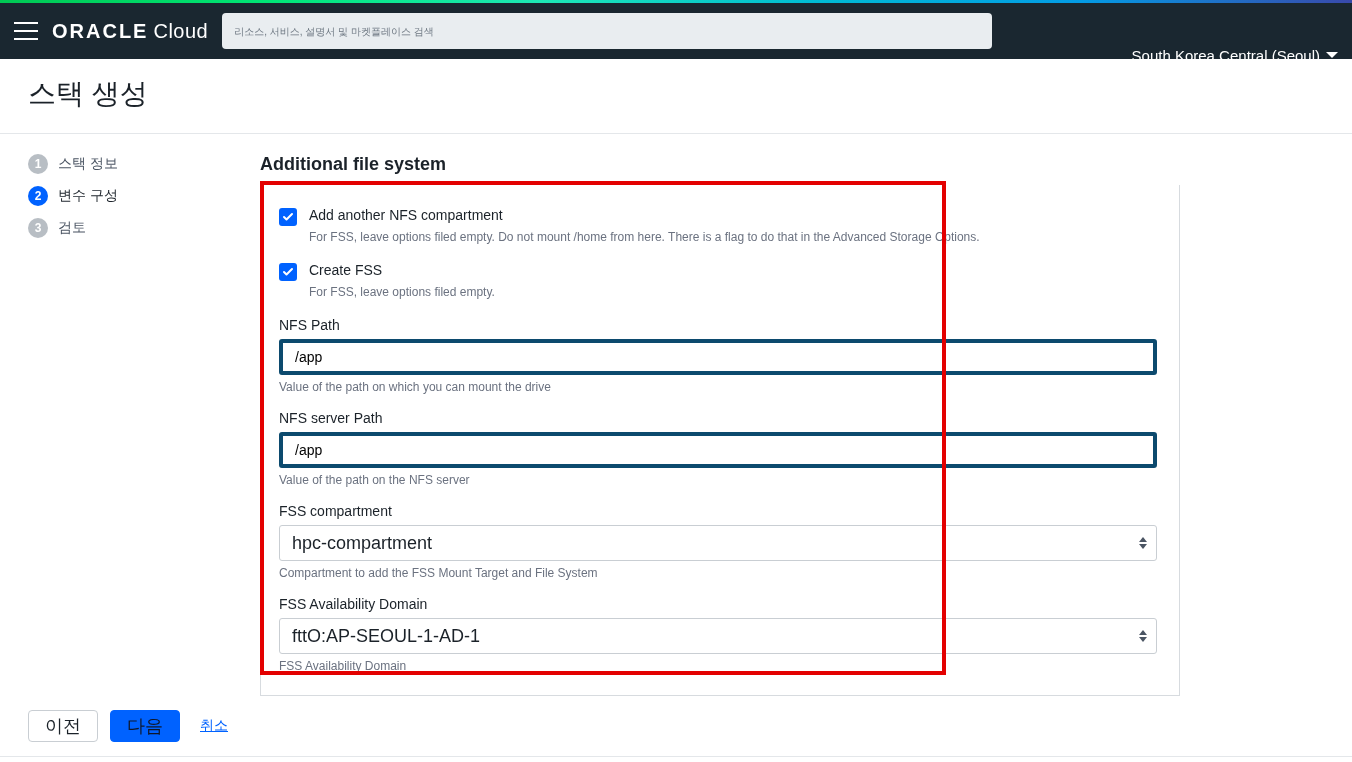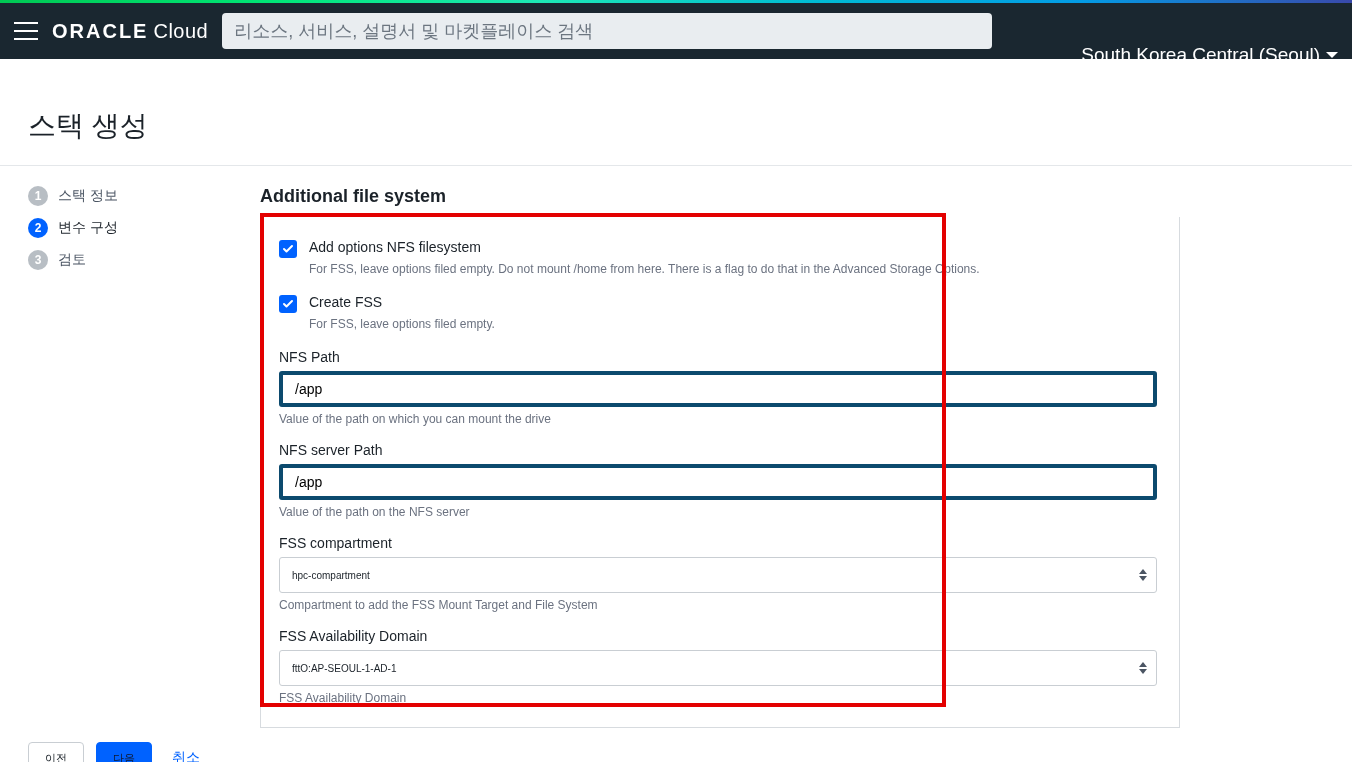--- a/index.html
+++ b/index.html
@@ -9,27 +9,27 @@
   .top-edge { height: 3px; background: linear-gradient(90deg, #00c853, #00e676, #1de9b6, #00bcd4, #039be5, #3949ab); }
   
   
   .header { background: #1a2730; height: 56px; display: flex; align-items: center; padding: 0 14px; gap: 14px; }
   .hamburger { width: 24px; height: 18px; display: flex; flex-direction: column; justify-content: space-between; cursor: pointer; }
   .hamburger span { background: #fff; height: 2px; width: 100%; }
   .logo { color: #fff; font-size: 20px; letter-spacing: 0.5px; display: flex; align-items: baseline; gap: 5px; }
   .logo-oracle { font-weight: 700; letter-spacing: 2px; }
   .logo-cloud { font-weight: 300; }
   .search-wrap { flex: 0 0 770px; }
-  .search { width: 100%; height: 36px; background: #e9edf0; border: none; border-radius: 4px; padding: 16px 12px; font-size: 18px; color: #555; }
+  .search { width: 100%; height: 36px; background: #e9edf0; border: none; border-radius: 4px; padding: 16px 12px; font-size: 10px; color: #555; }
   .search::placeholder { color: #6c7680; }
-  .region { margin-left: auto; color: #fff; font-size: 19px; display: flex; align-items: center; gap: 6px; cursor: pointer; margin-top: 48px; }
+  .region { margin-left: auto; color: #fff; font-size: 15px; display: flex; align-items: center; gap: 6px; cursor: pointer; margin-top: 48px; }
   .chev-down { width: 0; height: 0; border-left: 6px solid transparent; border-right: 6px solid transparent; border-top: 6px solid #fff; }
   
   
-  .page-title-row { padding: 16px 28px 20px; border-bottom: 1px solid #e4e7ea; margin-top: 32px; }
+  .page-title-row { padding: 16px 28px 20px; border-bottom: 1px solid #e4e7ea; }
   .page-title { font-size: 28px; font-weight: 400; color: #1b2229; }
   
   
   .body-wrap { display: flex; padding: 20px 28px 0; gap: 32px; }
   .sidebar { width: 200px; flex-shrink: 0; }
   .step { display: flex; align-items: center; gap: 10px; margin-bottom: 12px; cursor: pointer; }
   .step-num { width: 20px; height: 20px; border-radius: 50%; background: #b8bec4; color: #fff; font-size: 12px; display: flex; align-items: center; justify-content: center; font-weight: 600; }
   .step.active .step-num { background: #0062ff; }
   .step-label { font-size: 14px; color: #4b5563; }
   .step.active .step-label { color: #1b2229; text-decoration: none; font-weight: 400; }
@@ -43,29 +43,29 @@
   .check-row { display: flex; align-items: flex-start; gap: 12px; margin-bottom: 4px; }
   .chk { width: 18px; height: 18px; border-radius: 3px; background: #0062ff; display: flex; align-items: center; justify-content: center; flex-shrink: 0; margin-top: 1px; cursor: pointer; }
   .chk svg { width: 12px; height: 12px; }
   .chk-label { font-size: 14px; color: #1b2229; }
   .help { font-size: 12px; color: #6b7280; margin: 4px 0 18px 30px; }
   
   .field { margin-bottom: 16px; }
   .field-label { font-size: 14px; color: #1b2229; margin-bottom: 6px; display: block; }
   .text-input { width: 100%; max-width: 878px; height: 36px; border: 4px solid #0c4a6e; border-radius: 3px; padding: 0 12px; font-size: 14px; background: #fff; }
   .select-wrap { position: relative; width: 100%; max-width: 878px; }
-  .select-input { width: 100%; height: 36px; border: 1px solid #c9ced3; border-radius: 3px; padding: 0 36px 0 12px; font-size: 10px; background: #fff; cursor: pointer; display: flex; align-items: center; }
+  .select-input { width: 100%; height: 36px; border: 1px solid #c9ced3; border-radius: 3px; padding: 0 36px 0 12px; font-size: 18px; background: #fff; cursor: pointer; display: flex; align-items: center; }
   .select-arrows { position: absolute; right: 10px; top: 50%; transform: translateY(-50%); display: flex; flex-direction: column; gap: 2px; pointer-events: none; }
   .tri-up { width: 0; height: 0; border-left: 4px solid transparent; border-right: 4px solid transparent; border-bottom: 5px solid #4b5563; }
   .tri-down { width: 0; height: 0; border-left: 4px solid transparent; border-right: 4px solid transparent; border-top: 5px solid #4b5563; }
   .field-help { font-size: 12px; color: #6b7280; margin-top: 5px; }
   
   
   .bottom-bar { padding: 14px 28px; display: flex; align-items: center; gap: 12px; }
-  .btn { height: 32px; padding: 0 16px; border-radius: 4px; font-size: 11px; cursor: pointer; border: 1px solid #c9ced3; background: #fff; color: #1b2229; }
+  .btn { height: 32px; padding: 0 16px; border-radius: 4px; font-size: 18px; cursor: pointer; border: 1px solid #c9ced3; background: #fff; color: #1b2229; }
   .btn.primary { background: #0062ff; border-color: #0062ff; color: #0f172a; }
   .link-cancel { color: #0062ff; text-decoration: underline; font-size: 14px; cursor: pointer; margin-left: 8px; }
   
   .footer { border-top: 1px solid #e4e7ea; padding: 10px 28px; display: flex; align-items: center; gap: 18px; font-size: 13px; }
 </style>
 </head>
 <body>
 
 <div class="top-edge"></div>
 
@@ -113,21 +113,21 @@
     <div class="form-panel">
       <div class="highlight-box"></div>
       <div class="form-inner">
 
         <div class="check-row">
           <div class="chk">
             <svg viewBox="0 0 24 24" fill="none" stroke="#fff" stroke-width="4" stroke-linecap="round" stroke-linejoin="round">
                 <polyline points="20 6 9 17 4 12"></polyline>
               </svg>
           </div>
-          <div class="chk-label">Add options NFS filesystem</div>
+          <div class="chk-label">Add another NFS compartment</div>
         </div>
         <div class="help">For FSS, leave options filed empty. Do not mount /home from here. There is a flag to do that in the Advanced Storage Options.</div>
 
         <div class="check-row">
           <div class="chk">
             <svg viewBox="0 0 24 24" fill="none" stroke="#fff" stroke-width="4" stroke-linecap="round" stroke-linejoin="round">
                 <polyline points="20 6 9 17 4 12"></polyline>
               </svg>
           </div>
           <div class="chk-label">Create FSS</div>

